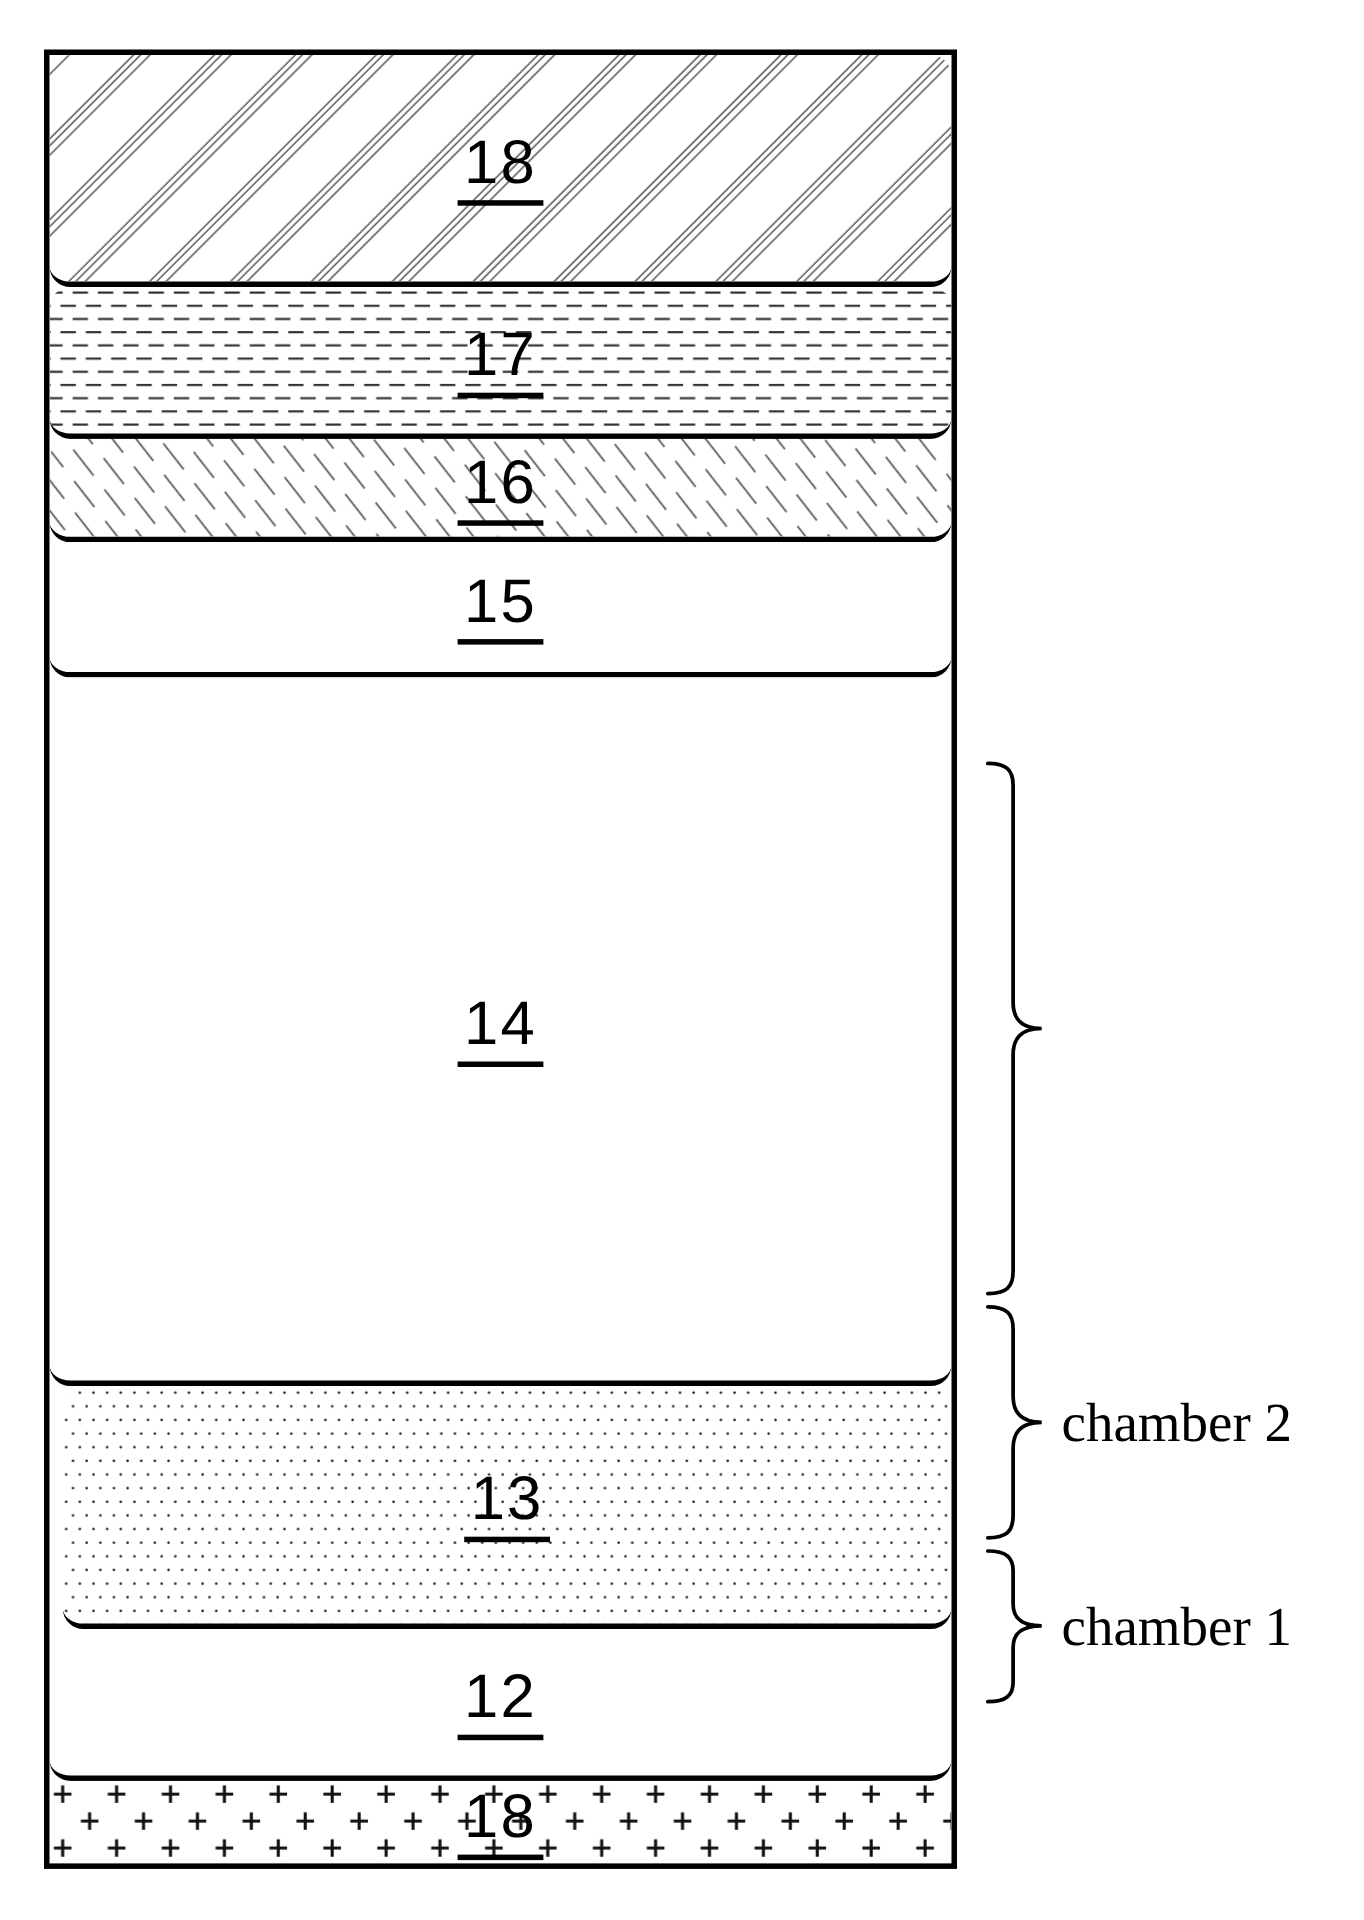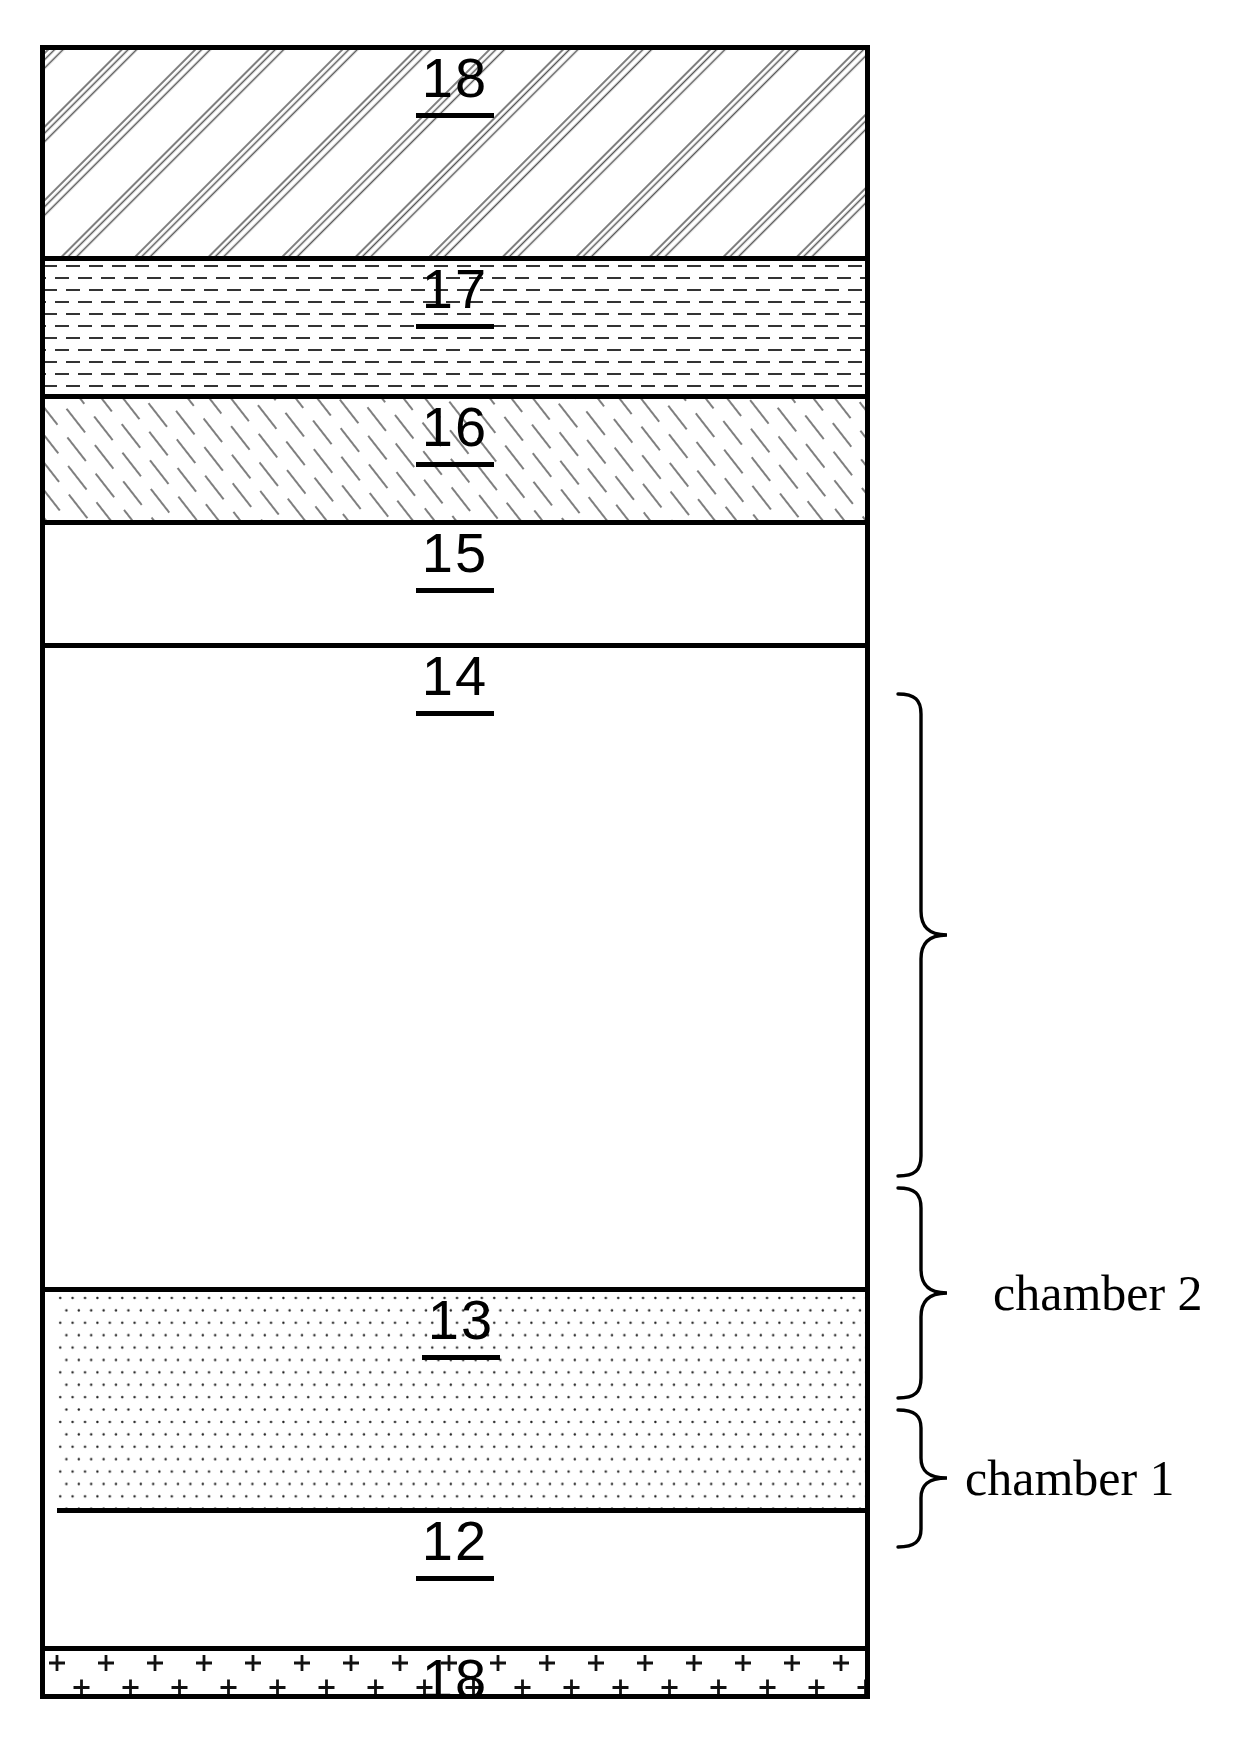--- a/index.html
+++ b/index.html
@@ -25,28 +25,29 @@
     border: 5px solid #000000;
     display: flex;
     flex-direction: column;
     background: #ffffff;
   }
   .band {
     position: relative;
     box-sizing: border-box;
     border-bottom: 5px solid #000000;
     display: flex;
-    align-items: flex-start;
+    align-items: center;
     justify-content: center;
     overflow: hidden;
+    border-radius: 19px;
   }
   .band:last-child { border-bottom: none; flex: 1; }
   .band-18 { height: 211px; }
   .band-17 { height: 138px; }
-  .band-16 { height: 126px; }
+  .band-16 { height: 94px; }
   .band-15 { height: 123px; }
   .band-14 { height: 644px; }
   .band-13 { height: 221px; margin-left: 12px; }
   .band-12 { height: 138px; }
   .pattern-fill {
     position: absolute;
     left: 0; top: 0;
     width: 100%; height: 100%;
     display: block;
   }
@@ -72,21 +73,21 @@
     position: absolute;
     left: 965px;
     height: 60px;
     line-height: 60px;
     font-family: "Liberation Serif", serif;
     font-size: 50px;
     color: #000000;
     white-space: nowrap;
   }
   .chamber-label-3 { top: 898px; }
-  .chamber-label-2 { top: 1263px; margin-left: 28px; }
+  .chamber-label-2 { top: 1263px; }
   .chamber-label-1 { top: 1448px; }
 </style>
 </head>
 <body>
 
 <div class="page">
 
   <div class="stack">
 
     <div class="band band-18">

